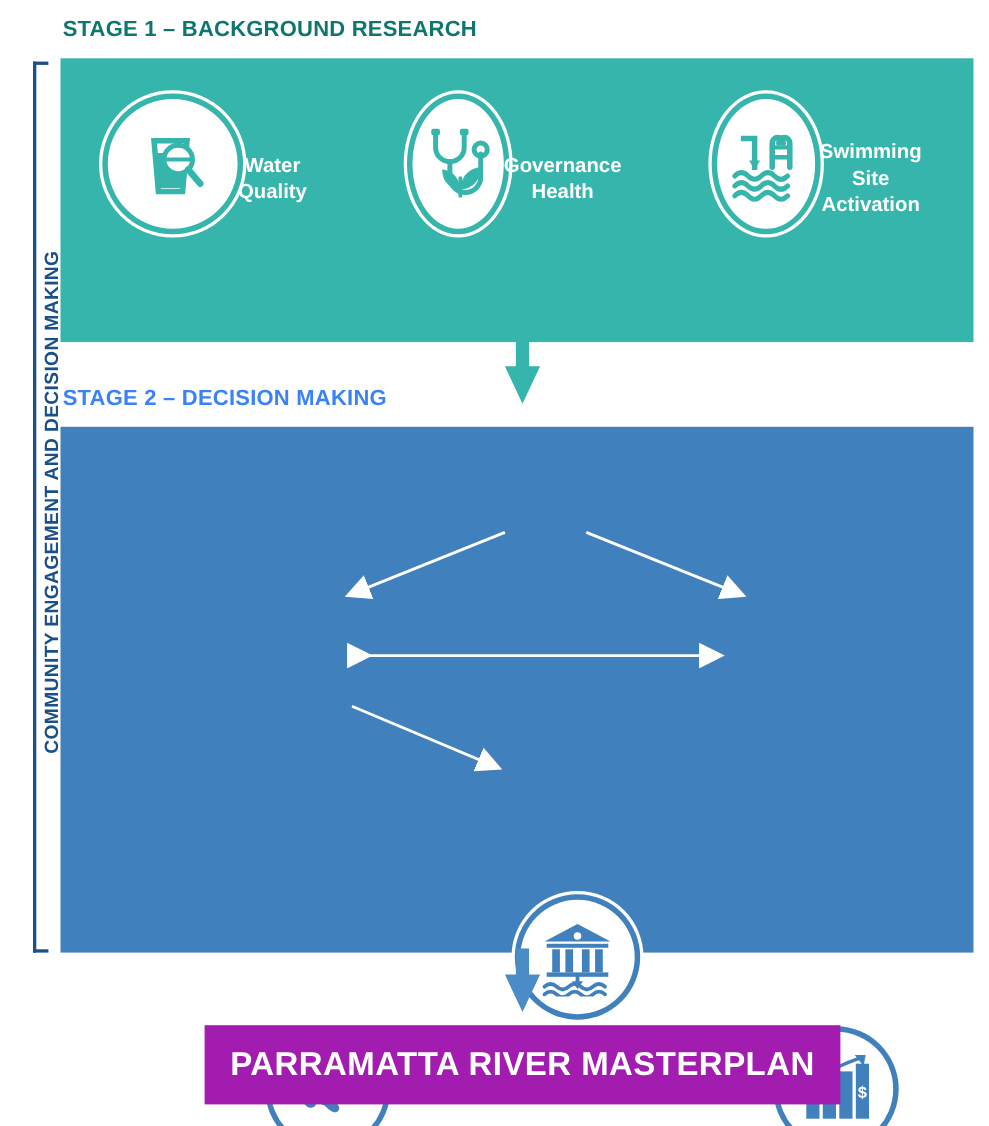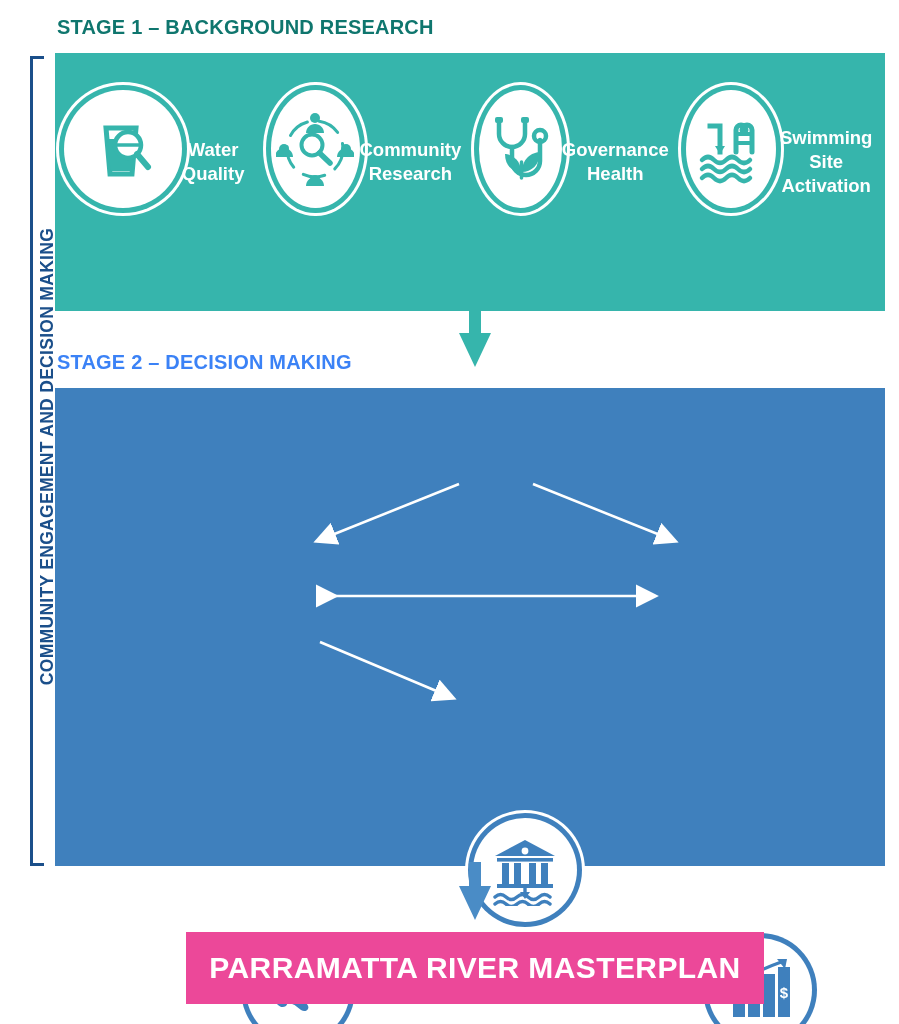--- a/index.html
+++ b/index.html
@@ -164,21 +164,21 @@
     pointer-events: none;
   }
 
   
   #masterplan-banner {
     position: absolute;
     left: 186px;
     top: 932px;
     width: 578px;
     height: 72px;
-    background: #ec4899;
+    background: #a21caf;
     display: flex;
     align-items: center;
     justify-content: center;
   }
   #masterplan-text {
     color: #ffffff;
     font-size: 30px;
     font-weight: bold;
     letter-spacing: 0.4px;
     white-space: nowrap;
@@ -202,41 +202,20 @@
           <path d="M21.5 27 H48.5 L45.5 59 H24.5 Z" fill="#36b5ac"></path>
           <circle cx="42" cy="33" r="13" fill="#ffffff" stroke="#36b5ac" stroke-width="4.5"></circle>
           <line x1="51" y1="42" x2="62" y2="55" stroke="#36b5ac" stroke-width="6" stroke-linecap="round"></line>
           <line x1="31" y1="33" x2="53" y2="33" stroke="#36b5ac" stroke-width="3.5"></line>
         </svg>
       </div>
       <div class="s1-label">Water
 Quality</div>
     </div>
 
-    <div class="s1-item">
-      <div class="s1-ring">
-        <svg width="78" height="78" viewBox="0 0 78 78">
-          <circle cx="39" cy="39" r="28" fill="none" stroke="#36b5ac" stroke-width="3" stroke-dasharray="22 12" stroke-linecap="round"></circle>
-          <g fill="#36b5ac">
-            <circle cx="39" cy="8" r="5"></circle>
-              <path d="M30 23c0-5 4-9 9-9s9 4 9 9z"></path>
-            <circle cx="39" cy="70" r="5"></circle>
-              <path d="M30 85c0-5 4-9 9-9s9 4 9 9z" transform="translate(0,-9)"></path>
-            <circle cx="8" cy="39" r="5"></circle>
-              <path d="M-1 54c0-5 4-9 9-9s9 4 9 9z" transform="translate(0,-7)"></path>
-            <circle cx="70" cy="39" r="5"></circle>
-              <path d="M61 54c0-5 4-9 9-9s9 4 9 9z" transform="translate(0,-7)"></path>
-          </g>
-          <circle cx="36" cy="35" r="10.5" fill="#ffffff" stroke="#36b5ac" stroke-width="4"></circle>
-          <line x1="43.5" y1="43" x2="54" y2="53" stroke="#36b5ac" stroke-width="5.5" stroke-linecap="round"></line>
-        </svg>
-      </div>
-      <div class="s1-label">Community
-Research</div>
-    </div>
 
     <div class="s1-item">
       <div class="s1-ring">
         <svg width="78" height="78" viewBox="0 0 78 78">
           <path d="M18 10 v14 a13 13 0 0 0 26 0 V10" fill="none" stroke="#36b5ac" stroke-width="4.5" stroke-linecap="round"></path>
           <rect x="14" y="7" width="8" height="6" rx="2" fill="#36b5ac"></rect>
           <rect x="40" y="7" width="8" height="6" rx="2" fill="#36b5ac"></rect>
           <path d="M31 37 v14 a14 14 0 0 0 28 0 V30" fill="none" stroke="#36b5ac" stroke-width="4.5" stroke-linecap="round"></path>
           <circle cx="59" cy="26" r="6" fill="none" stroke="#36b5ac" stroke-width="4.5"></circle>
           <path d="M40 62 C40 48 28 44 24 44 C24 56 32 62 40 62 Z" fill="#36b5ac"></path>

